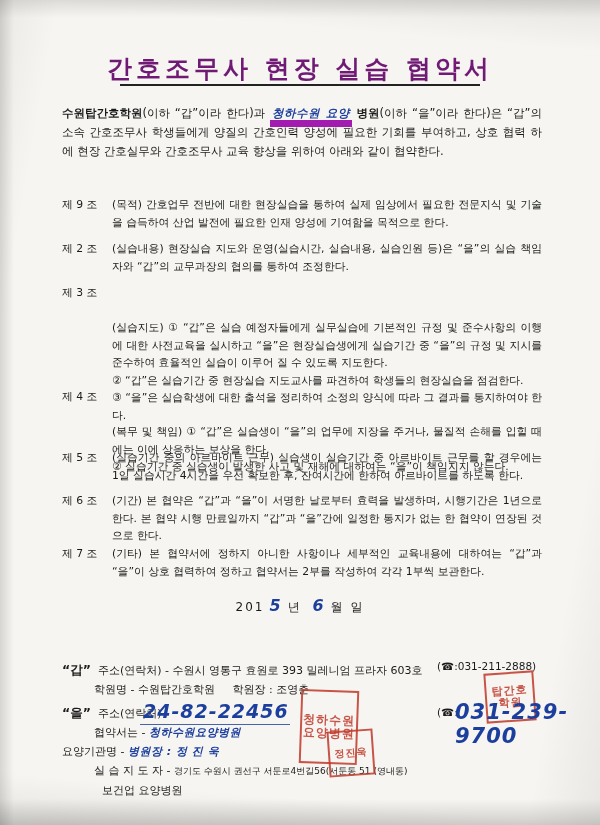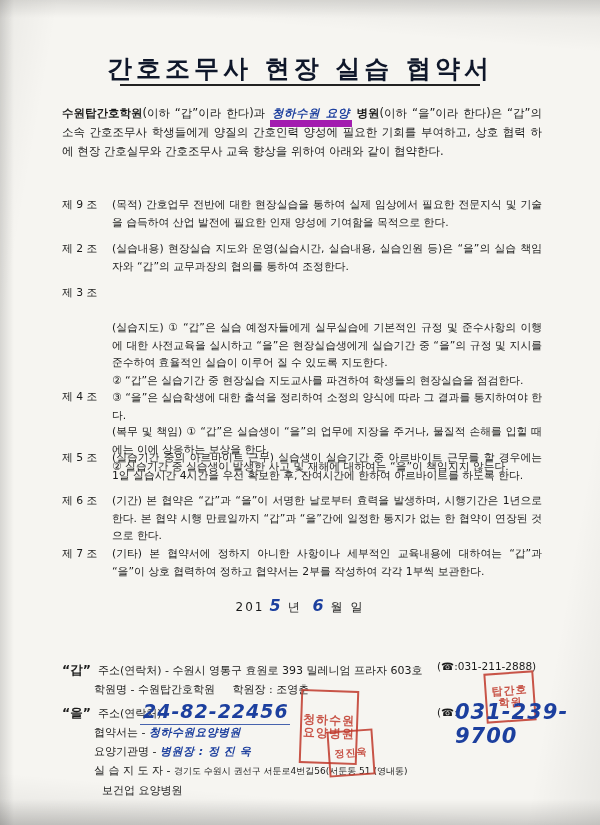--- a/index.html
+++ b/index.html
@@ -42,21 +42,21 @@
 
   .doc-title {
     position: absolute;
     left: 0;
     top: 52px;
     width: 600px;
     text-align: center;
     font-size: 25px;
     font-weight: bold;
     letter-spacing: 4px;
-    color: #0f172a;
+    color: #701a75;
     font-family: "DejaVu Sans", sans-serif;
   }
   .title-underline {
     position: absolute;
     left: 120px;
     top: 84px;
     width: 360px;
     height: 2px;
     background: #222;
   }
@@ -284,21 +284,21 @@
 
     <div class="sig-block" style="left:62px; top:703px; width:400px;">
       <div>
         <span class="sig-party">“을”</span>
         &nbsp;<span>주소(연락처)</span> -
       </div>
       <div style="margin-left:32px;">
         <span>협약서는</span> -
         <span class="hand" style="font-size:11px;">청하수원요양병원</span>
       </div>
-      <div style="margin-left:32px;">
+      <div style="">
         <span>요양기관명</span> -
         <span class="hand" style="font-size:11px;">병원장 : 정 진 욱</span>
       </div>
       <div style="margin-left:32px;">
         <span>실 습 지 도 자</span> -
         <span style="font-size:9px;">경기도 수원시 권선구 서둔로4번길56(서둔동 51 (영내동)</span>
       </div>
       <div style="margin-left:40px;">
         <span>보건업  요양병원</span>
       </div>

